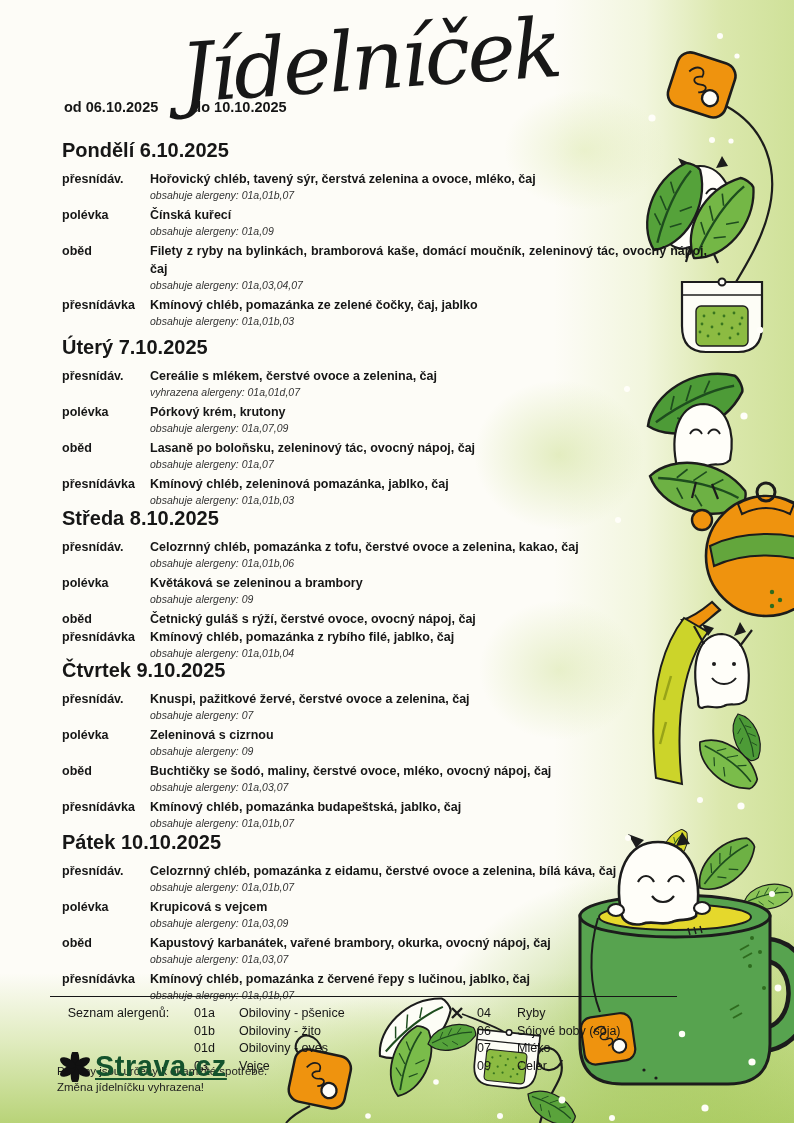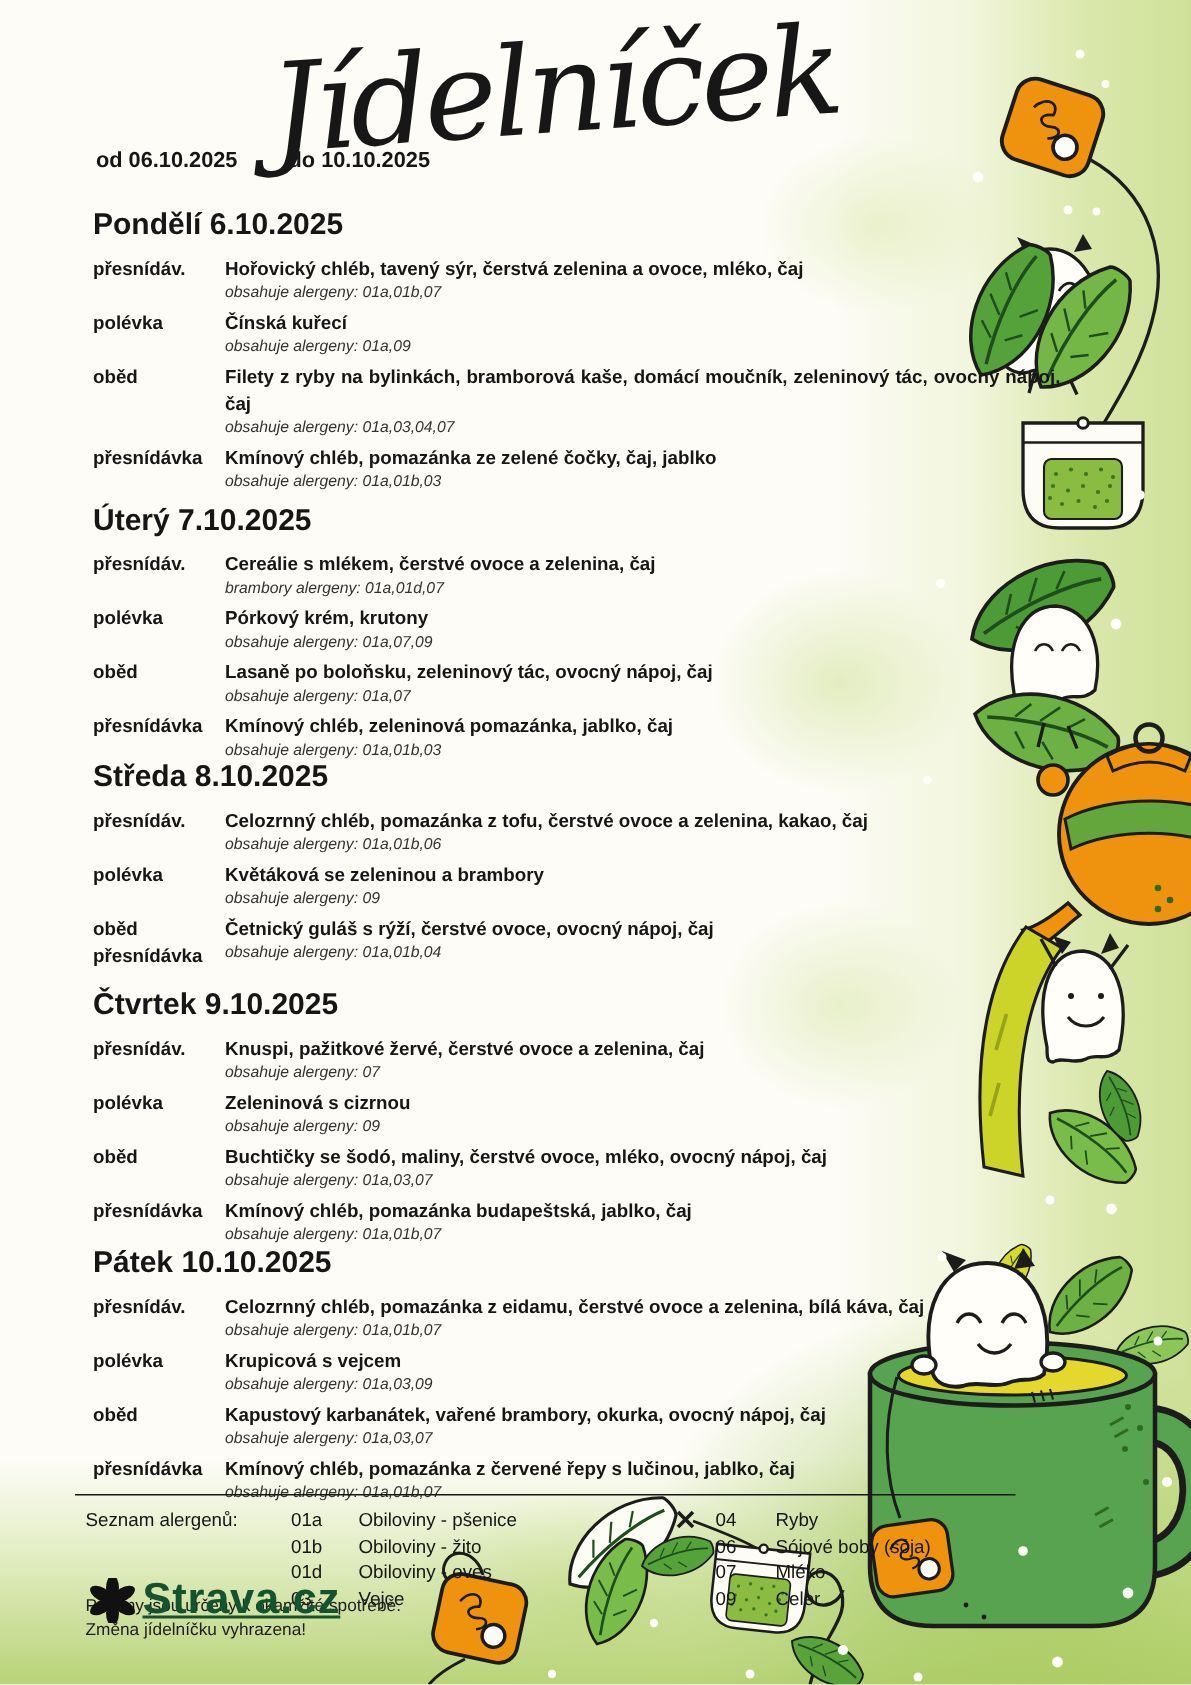--- a/index.html
+++ b/index.html
@@ -37,21 +37,21 @@
   .day h2{margin:0 0 10px 0;font-size:20px;line-height:20px;font-weight:bold;}
   .row{display:flex;}
   .mlabel{flex:0 0 88px;font-weight:bold;font-size:12.5px;line-height:18px;}
   .cell{flex:1;min-width:0;}
   .meal{font-weight:bold;font-size:12.5px;line-height:18px;text-align:justify;}
   .alg{font-style:italic;font-size:10.5px;line-height:13px;margin:1px 0 4px 0;color:#333;}
 
   .sep{position:absolute;left:50px;top:996px;width:627px;border-top:1.6px solid #161616;}
 
   .legend{position:absolute;left:57px;top:1005px;width:680px;display:flex;font-size:12.5px;line-height:17.5px;}
-  .legend-title{flex:0 0 123px;}
+  .legend-title{flex:0 0 123px;text-align:center;}
   .lcol{display:flex;flex-direction:column;}
   .lcol-1{flex:0 0 283px;}
   .lcol-2{flex:1;}
   .litem{display:flex;margin-left:14px;}
   .lcol-1 .lcode{flex:0 0 45px;}
   .lcol-2 .lcode{flex:0 0 40px;}
 
   .note{position:absolute;left:57px;font-size:11.5px;line-height:15px;color:#1d1d1d;}
   .note1{top:1064px}.note2{top:1080px}
   .logo{position:absolute;left:60px;top:1050px;z-index:3;display:flex;align-items:center;gap:5px;}
@@ -277,21 +277,21 @@
 </div>
   </section>
 
   <section class="day day-1">
     <h2>Úterý 7.10.2025</h2>
     <div class="rows">
   <div class="row">
     <div class="mlabel">přesnídáv.</div>
     <div class="cell">
       <div class="meal">Cereálie s mlékem, čerstvé ovoce a zelenina,  čaj</div>
-      <div class="alg">brambory alergeny: 01a,01d,07</div>
+      <div class="alg">vyhrazena alergeny: 01a,01d,07</div>
     </div>
   </div>
 
   <div class="row">
     <div class="mlabel">polévka</div>
     <div class="cell">
       <div class="meal">Pórkový krém, krutony</div>
       <div class="alg">obsahuje alergeny: 01a,07,09</div>
     </div>
   </div>
@@ -337,20 +337,21 @@
     <div class="mlabel">oběd</div>
     <div class="cell">
       <div class="meal">Četnický guláš s rýží, čerstvé ovoce,  ovocný nápoj, čaj</div>
 
     </div>
   </div>
 
   <div class="row">
     <div class="mlabel">přesnídávka</div>
     <div class="cell">
+      <div class="meal">Kmínový chléb, pomazánka z rybího filé,  jablko, čaj</div>
       <div class="alg">obsahuje alergeny: 01a,01b,04</div>
     </div>
   </div>
 </div>
   </section>
 
   <section class="day day-3">
     <h2>Čtvrtek 9.10.2025</h2>
     <div class="rows">
   <div class="row">

